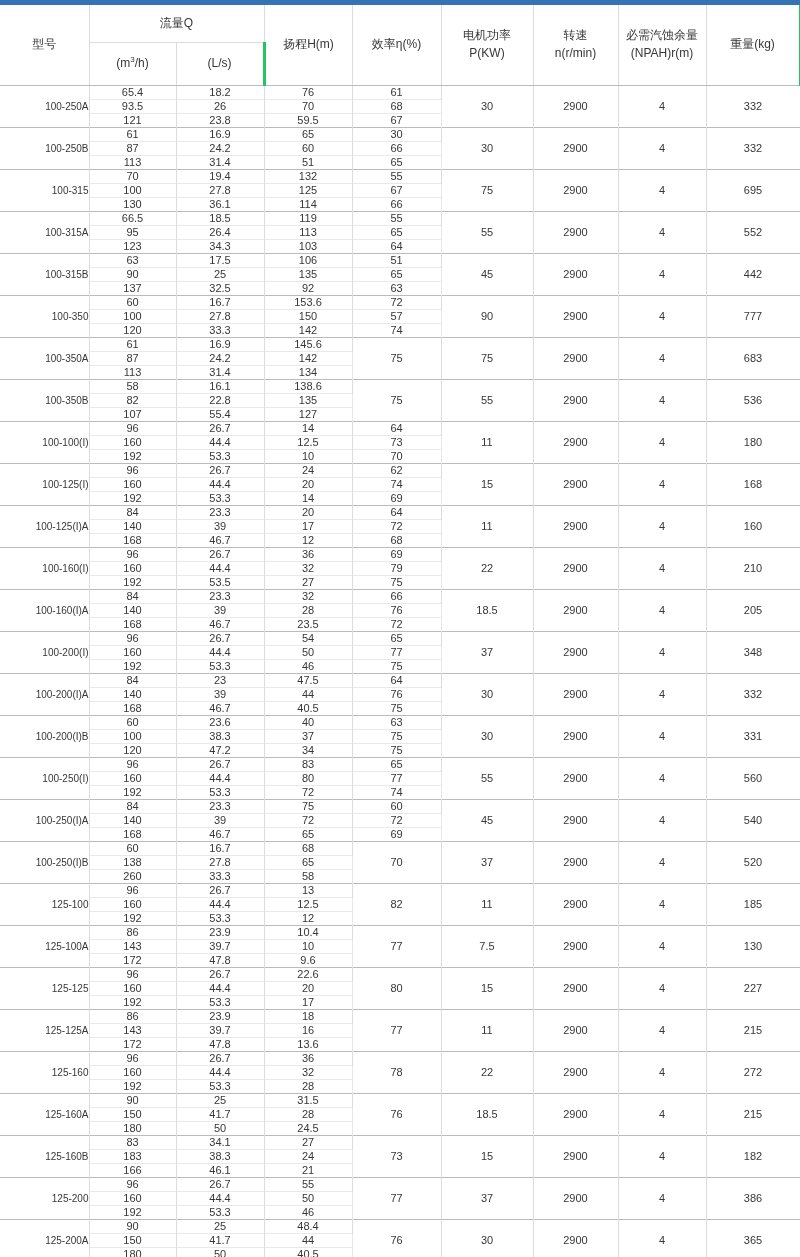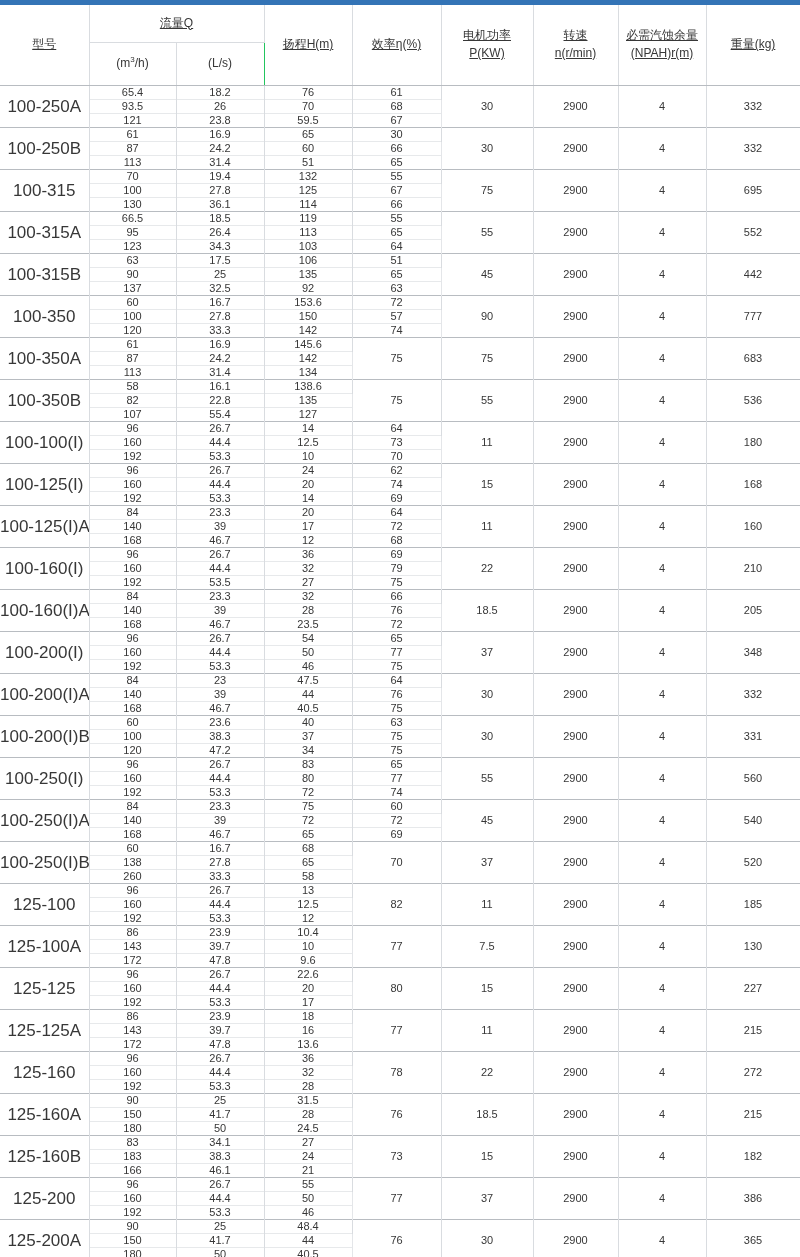--- a/index.html
+++ b/index.html
@@ -21,40 +21,40 @@
   thead th {
     font-weight:normal;
     font-size:12px;
     text-align:center;
     vertical-align:middle;
     background:#ffffff;
     border-right:1px solid #d9dce0;
     border-bottom:1px solid #b8bcc1;
     line-height:1.45;
   }
-  thead tr.hdr-top th { height:37px;text-decoration:underline; }
+  thead tr.hdr-top th { height:37px; }
   thead tr.hdr-sub th { height:43px; }
   thead th.group-flow { border-bottom:1px solid #d9dce0; }
-  thead th:last-child { border-right:1px solid #22c55e; }
+  thead th:last-child { border-right:3px solid #22c55e; }
   thead sup { font-size:8px; }
   
   td {
     font-size:11px;
     text-align:center;
     vertical-align:middle;
     height:13px;
     line-height:13px;
     border-right:1px solid #d9dce0;
     white-space:nowrap;
     overflow:hidden;
   }
   td:last-child { border-right:1px solid #e4e6e9; }
   tr.r0 td { border-top:1px solid #b8bcc1; }   
   tr.r1 td, tr.r2 td { border-top:1px solid #e7e9eb; } 
-  td.model-cell { font-size:17px; }
+  td.model-cell { font-size:10px;text-align:right; }
   td.merged { background:#ffffff; }
 </style>
 </head>
 <body>
 
 <div class="accent-bar" style="background: rgb(52, 116, 182);"></div>
 
 <table class="spec-table">
   <colgroup>
     <col style="width:89px">

